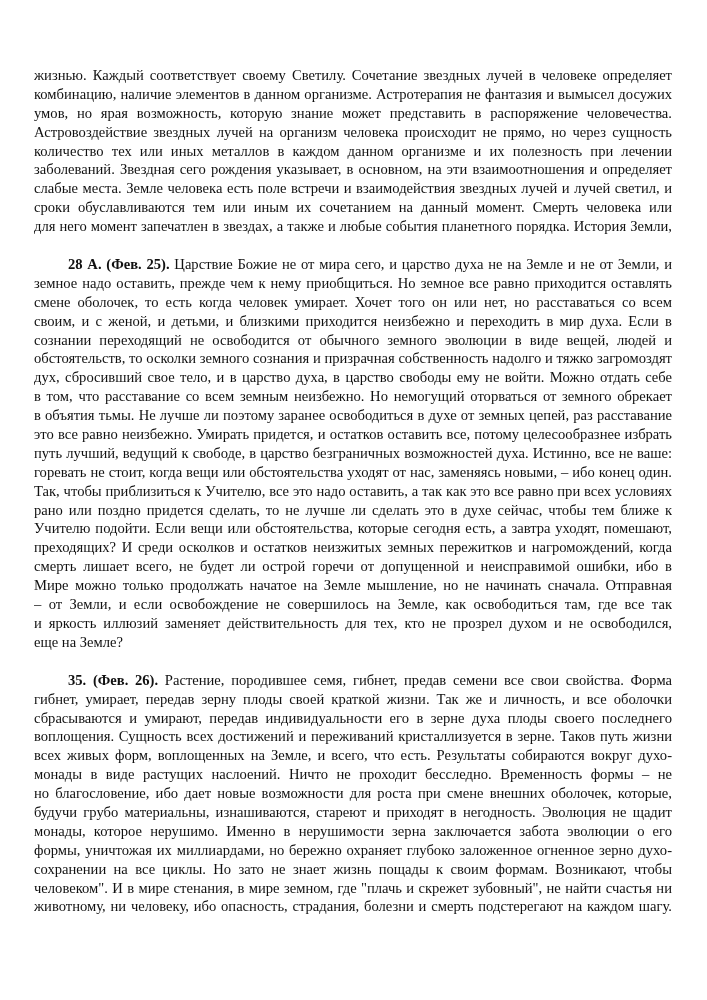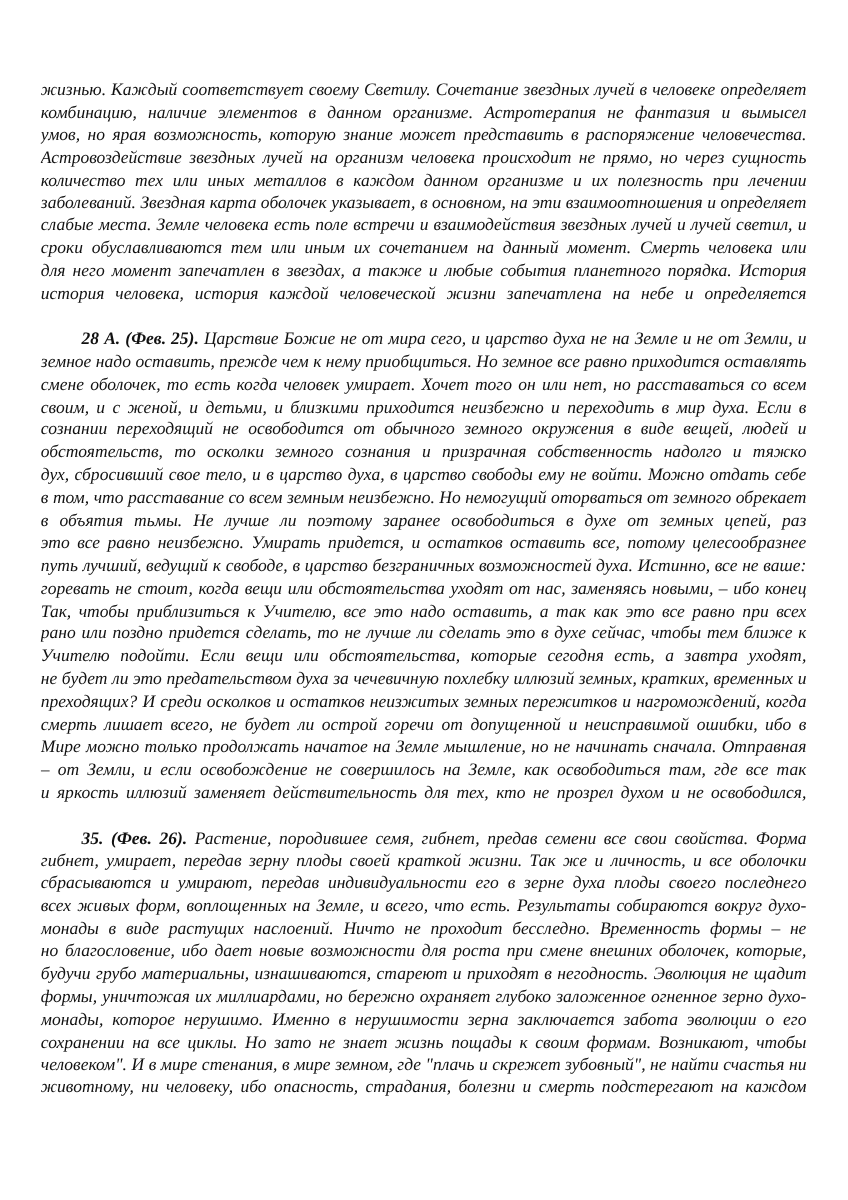--- a/index.html
+++ b/index.html
@@ -41,21 +41,20 @@
     padding-left: 34px;
   }
   .heading {
     font-weight: bold;
   }
   
   .line > .txt {
     display: block;
     white-space: normal;
     width: 100%;
-    font-style: italic;
   }
 </style>
 </head>
 <body>
 
 <div class="page" id="page">
     <div class="para">
       <div class="line">
         <span class="txt"><span>жизнью. Каждый соответствует своему Светилу. Сочетание звездных лучей в человеке определяет</span></span>
       </div>
@@ -65,50 +64,47 @@
       <div class="line">
         <span class="txt"><span>умов, но ярая возможность, которую знание может представить в распоряжение человечества.</span></span>
       </div>
       <div class="line">
         <span class="txt"><span>Астровоздействие звездных лучей на организм человека происходит не прямо, но через сущность</span></span>
       </div>
       <div class="line">
         <span class="txt"><span>количество тех или иных металлов в каждом данном организме и их полезность при лечении</span></span>
       </div>
       <div class="line">
-        <span class="txt"><span>заболеваний. Звездная карта оболочек указывает, в основном, на эти взаимоотношения и определяет</span></span>
+        <span class="txt"><span>заболеваний. Звездная сего рождения указывает, в основном, на эти взаимоотношения и определяет</span></span>
       </div>
       <div class="line">
         <span class="txt"><span>слабые места. Земле человека есть поле встречи и взаимодействия звездных лучей и лучей светил, и</span></span>
       </div>
       <div class="line">
         <span class="txt"><span>сроки обуславливаются тем или иным их сочетанием на данный момент. Смерть человека или опасный</span></span>
       </div>
       <div class="line">
         <span class="txt"><span>для него момент запечатлен в звездах, а также и любые события планетного порядка. История Земли,</span></span>
-      </div>
-      <div class="line last">
-        <span class="txt"><span>история человека, история каждой человеческой жизни запечатлена на небе и определяется звездами.</span></span>
       </div>
     </div>
     <div class="para">
       <div class="line indent">
         <span class="txt"><span class="heading">28 А. (Фев. 25).</span> <span>Царствие Божие не от мира сего, и царство духа не на Земле и не от Земли, и</span></span>
       </div>
       <div class="line">
         <span class="txt"><span>земное надо оставить, прежде чем к нему приобщиться. Но земное все равно приходится оставлять при</span></span>
       </div>
       <div class="line">
         <span class="txt"><span>смене оболочек, то есть когда человек умирает. Хочет того он или нет, но расставаться со всем имением</span></span>
       </div>
       <div class="line">
         <span class="txt"><span>своим, и с женой, и детьми, и близкими приходится неизбежно и переходить в мир духа. Если в</span></span>
       </div>
       <div class="line">
-        <span class="txt"><span>сознании переходящий не освободится от обычного земного окружения в виде вещей, людей и</span></span>
+        <span class="txt"><span>сознании переходящий не освободится от обычного земного эволюции в виде вещей, людей и</span></span>
       </div>
       <div class="line">
         <span class="txt"><span>обстоятельств, то осколки земного сознания и призрачная собственность надолго и тяжко загромоздят</span></span>
       </div>
       <div class="line">
         <span class="txt"><span>дух, сбросивший свое тело, и в царство духа, в царство свободы ему не войти. Можно отдать себе отчет</span></span>
       </div>
       <div class="line">
         <span class="txt"><span>в том, что расставание со всем земным неизбежно. Но немогущий оторваться от земного обрекает себя</span></span>
       </div>
@@ -127,65 +123,68 @@
       <div class="line">
         <span class="txt"><span>Так, чтобы приблизиться к Учителю, все это надо оставить, а так как это все равно при всех условиях</span></span>
       </div>
       <div class="line">
         <span class="txt"><span>рано или поздно придется сделать, то не лучше ли сделать это в духе сейчас, чтобы тем ближе к</span></span>
       </div>
       <div class="line">
         <span class="txt"><span>Учителю подойти. Если вещи или обстоятельства, которые сегодня есть, а завтра уходят, помешают, то</span></span>
       </div>
       <div class="line">
-        <span class="txt"><span>не будет ли это предательством духа за чечевичную похлебку иллюзий земных, кратких, временных и</span></span>
-      </div>
-      <div class="line">
         <span class="txt"><span>преходящих? И среди осколков и остатков неизжитых земных пережитков и нагромождений, когда</span></span>
       </div>
       <div class="line">
         <span class="txt"><span>смерть лишает всего, не будет ли острой горечи от допущенной и неисправимой ошибки, ибо в Тонком</span></span>
       </div>
       <div class="line">
         <span class="txt"><span>Мире можно только продолжать начатое на Земле мышление, но не начинать сначала. Отправная точка</span></span>
       </div>
       <div class="line">
         <span class="txt"><span>– от Земли, и если освобождение не совершилось на Земле, как освободиться там, где все так обострено</span></span>
       </div>
       <div class="line">
         <span class="txt"><span>и яркость иллюзий заменяет действительность для тех, кто не прозрел духом и не освободился, будучи</span></span>
       </div>
+      <div class="line last">
+        <span class="txt"><span>еще на Земле?</span></span>
+      </div>
     </div>
     <div class="para">
       <div class="line indent">
         <span class="txt"><span class="heading">35. (Фев. 26).</span> <span>Растение, породившее семя, гибнет, предав семени все свои свойства. Форма всегда</span></span>
       </div>
       <div class="line">
         <span class="txt"><span>гибнет, умирает, передав зерну плоды своей краткой жизни. Так же и личность, и все оболочки человека</span></span>
       </div>
       <div class="line">
         <span class="txt"><span>сбрасываются и умирают, передав индивидуальности его в зерне духа плоды своего последнего</span></span>
+      </div>
+      <div class="line">
+        <span class="txt"><span>воплощения. Сущность всех достижений и переживаний кристаллизуется в зерне. Таков путь жизни</span></span>
       </div>
       <div class="line">
         <span class="txt"><span>всех живых форм, воплощенных на Земле, и всего, что есть. Результаты собираются вокруг духо-</span></span>
       </div>
       <div class="line">
         <span class="txt"><span>монады в виде растущих наслоений. Ничто не проходит бесследно. Временность формы – не проклятие,</span></span>
       </div>
       <div class="line">
         <span class="txt"><span>но благословение, ибо дает новые возможности для роста при смене внешних оболочек, которые,</span></span>
       </div>
       <div class="line">
         <span class="txt"><span>будучи грубо материальны, изнашиваются, стареют и приходят в негодность. Эволюция не щадит</span></span>
       </div>
       <div class="line">
-        <span class="txt"><span>формы, уничтожая их миллиардами, но бережно охраняет глубоко заложенное огненное зерно духо-</span></span>
+        <span class="txt"><span>монады, которое нерушимо. Именно в нерушимости зерна заключается забота эволюции о его</span></span>
       </div>
       <div class="line">
-        <span class="txt"><span>монады, которое нерушимо. Именно в нерушимости зерна заключается забота эволюции о его</span></span>
+        <span class="txt"><span>формы, уничтожая их миллиардами, но бережно охраняет глубоко заложенное огненное зерно духо-</span></span>
       </div>
       <div class="line">
         <span class="txt"><span>сохранении на все циклы. Но зато не знает жизнь пощады к своим формам. Возникают, чтобы умереть,</span></span>
       </div>
       <div class="line">
         <span class="txt"><span>человеком". И в мире стенания, в мире земном, где "плачь и скрежет зубовный", не найти счастья ни</span></span>
       </div>
       <div class="line">
         <span class="txt"><span>животному, ни человеку, ибо опасность, страдания, болезни и смерть подстерегают на каждом шагу. Но</span></span>
       </div>

